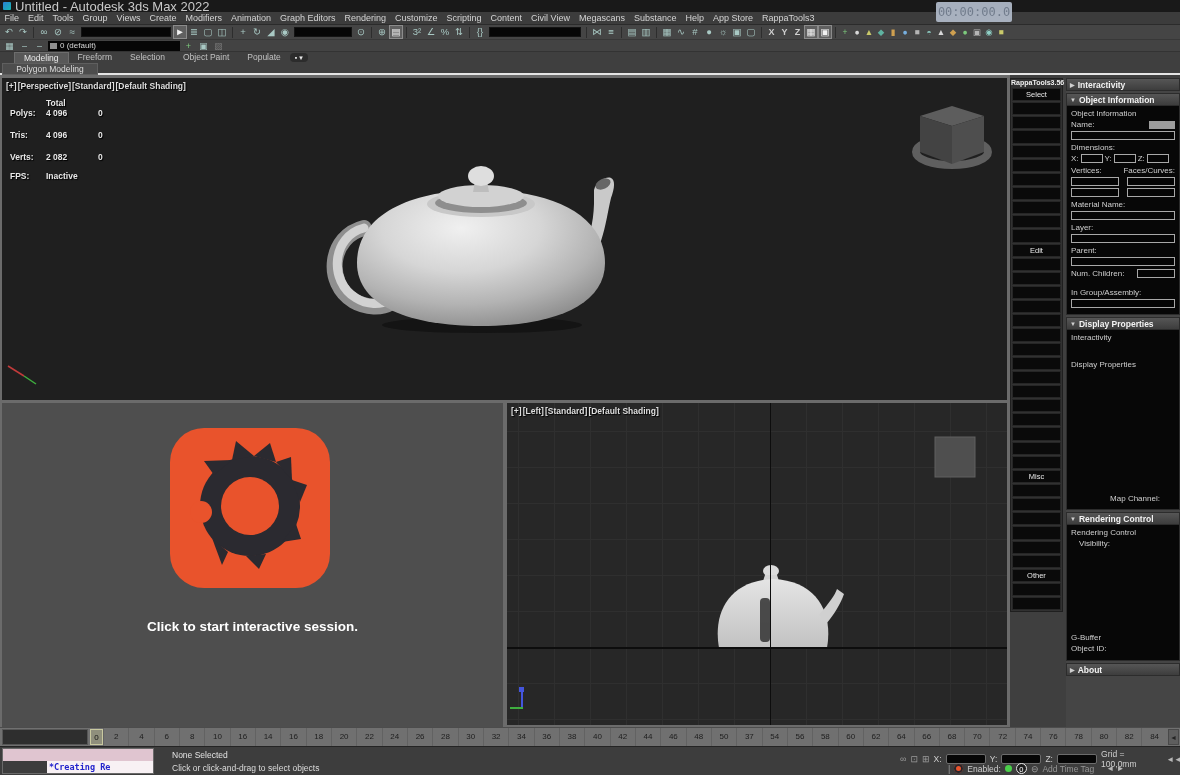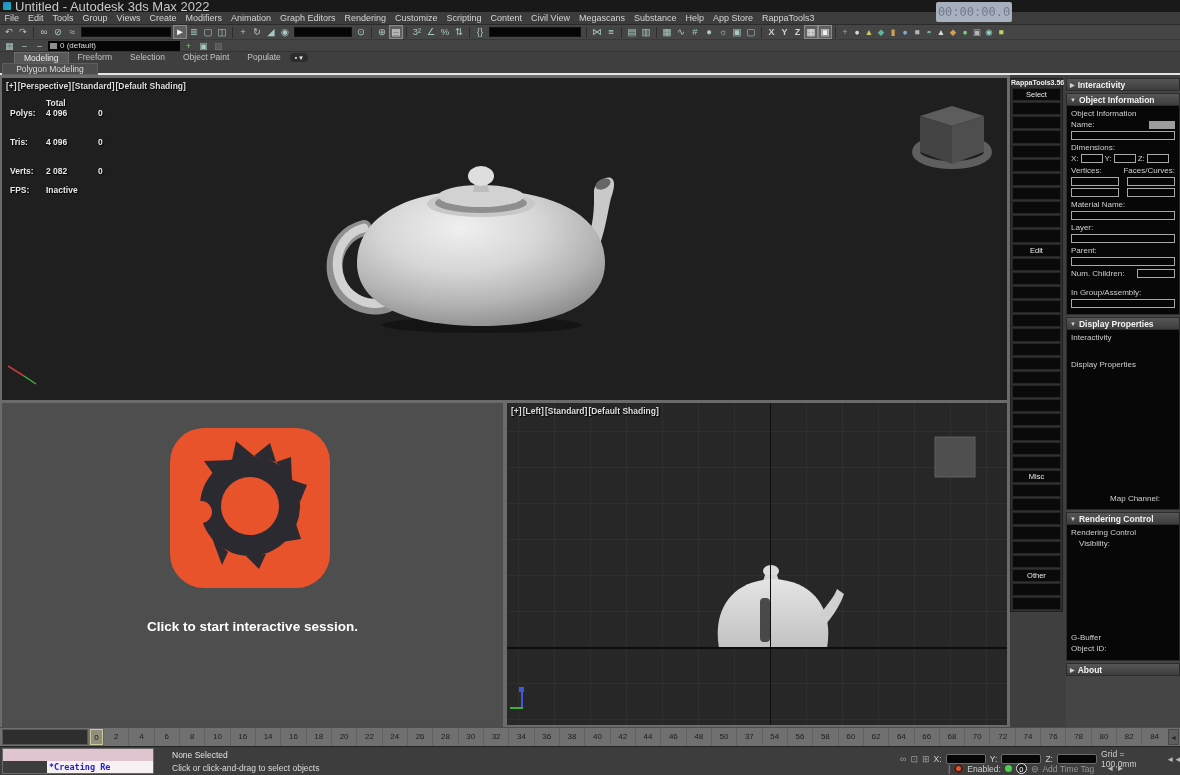--- a/index.html
+++ b/index.html
@@ -42,21 +42,21 @@
 #frame { position:absolute; left:0; top:75px; width:1010px; height:652px; background:#6b6b6b; }
 .vp { position:absolute; overflow:hidden; }
 #vp-persp { left:2px; top:78px; width:1005px; height:322px; background:#1f1f1f; }
 #vp-corona { left:2px; top:403px; width:501px; height:389px; background:#4e4e4e; }
 #vp-left { left:507px; top:403px; width:500px; height:322px; background:#272727;
   background-image:linear-gradient(#2f2f2f 1px, transparent 1px), linear-gradient(90deg,#2f2f2f 1px, transparent 1px);
   background-size:36px 36px; background-position:11px 28px; }
 .vp-label { position:absolute; left:4px; top:3px; display:flex; gap:1px; z-index:5; }
 .vpl { color:#dedede; font-size:8.5px; font-weight:bold; text-shadow:1px 1px 1px #000; }
 #stats { position:absolute; left:8px; top:20px; color:#e8e8e8; font-size:8.5px; font-weight:bold; text-shadow:1px 1px 1px #000; }
-.stat-grid { display:grid; grid-template-columns:36px 52px 24px; row-gap:19px; }
+.stat-grid { display:grid; grid-template-columns:36px 52px 24px; row-gap:12px; }
 .stat-grid .num { text-align:left; }
 #fps-row { margin-top:9px; display:grid; grid-template-columns:36px 76px; }
 #axis-v { position:absolute; left:263px; top:0; width:1px; height:322px; background:#0d0d0d; }
 #axis-h { position:absolute; left:0; top:244px; width:500px; height:2px; background:#0d0d0d; }
 
 
 #corona-logo { position:absolute; left:168px; top:25px; }
 #corona-msg { position:absolute; left:0; top:216px; width:100%; text-align:center; color:#fff; font-size:13.5px; font-weight:bold; }
 
 

